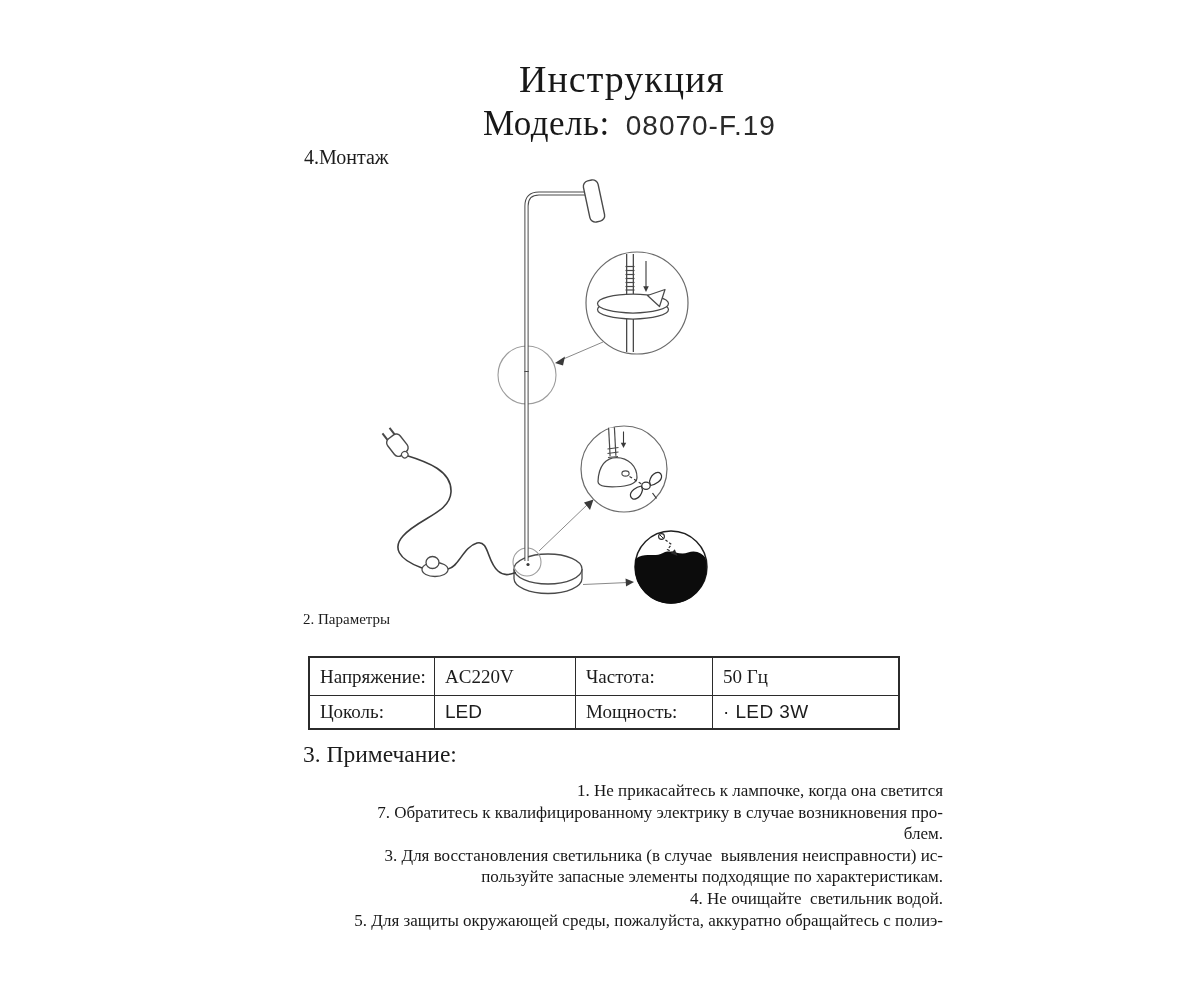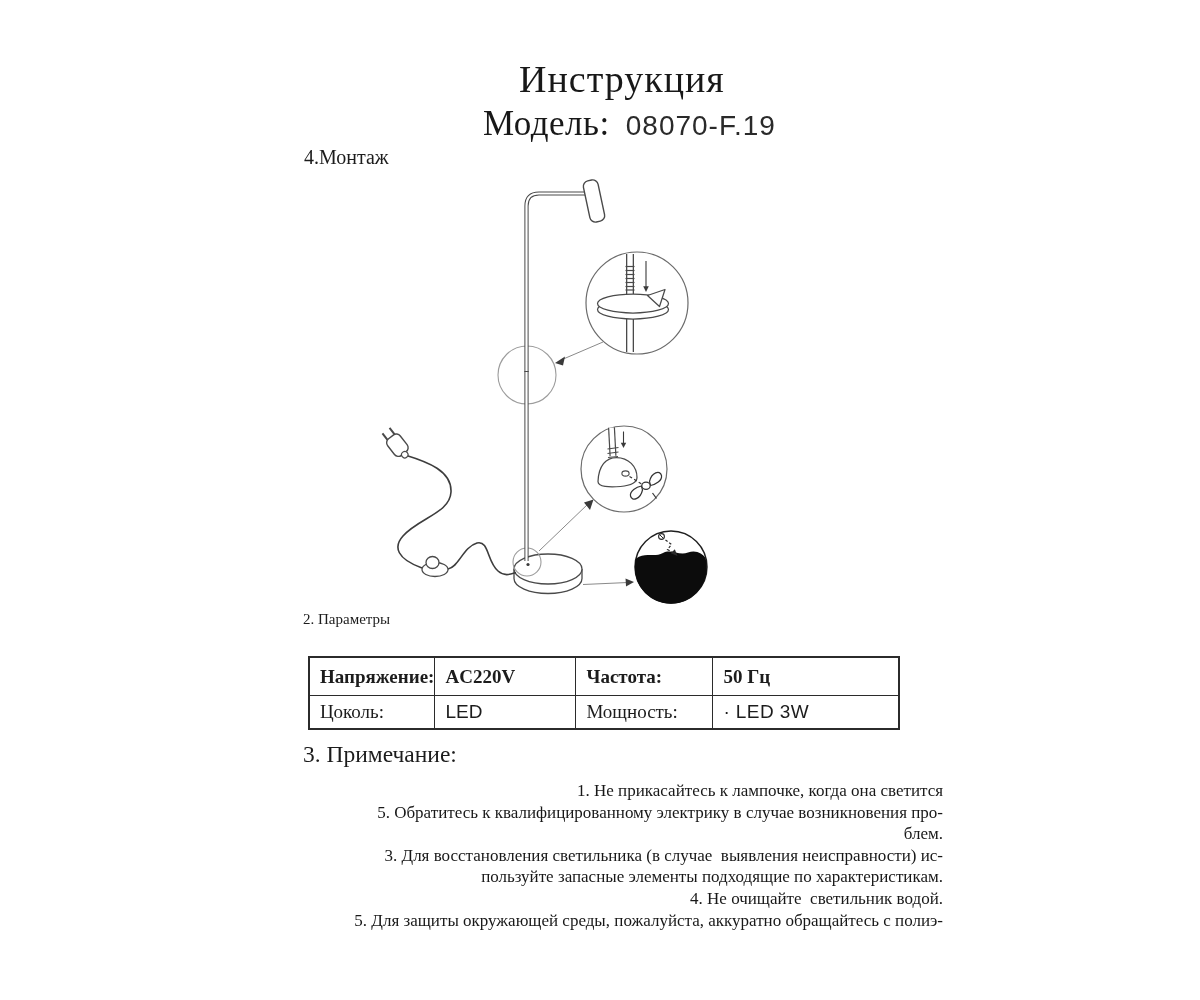--- a/index.html
+++ b/index.html
@@ -25,21 +25,21 @@
   .h-notes{left:303px;top:741px;font-size:23.5px;}
   table.params{
     left:308px;top:656px;border-collapse:collapse;table-layout:fixed;
     border:2.2px solid #2b2b2b;
   }
   table.params td{
     border:1.5px solid #2b2b2b;padding:0 0 0 10px;vertical-align:middle;
     font-size:19px;color:#1c1c1c;white-space:nowrap;overflow:hidden;
   }
   td.c0{width:114px;} td.c1{width:130px;} td.c2{width:126px;margin-top:25px;} td.c3{width:175px;}
-  tr.r0 td{height:37px;font-weight:bold;} tr.r1 td{height:32px;}
+  tr.r0 td{height:37px;} tr.r1 td{height:32px;}
   td.sans{font-family:"Liberation Sans","DejaVu Sans",sans-serif;font-size:17px;color:#222;}
   td.sans-small{font-family:Liberation Sans, sans-serif;font-size:15.5px;color:#222;letter-spacing:0.4px;}
   .notes{left:303px;top:780px;width:640px;text-align:right;}
   .note-line{
     font-size:17px;line-height:21.6px;white-space:pre;color:#181818;
   }
   .diagram{left:355px;top:160px;width:370px;height:460px;}
 </style>
 </head>
 <body>
@@ -171,19 +171,19 @@
       <td class="c2">Мощность:</td>
       <td class="c3 sans-small">· LED 3W</td>
     </tr>
   </tbody>
 </table>
 
 <div class="abs h-notes">3. Примечание:</div>
 
 <div class="abs notes">
   <div class="note-line">1. Не прикасайтесь к лампочке, когда она светится</div>
-  <div class="note-line">5. Обратитесь к квалифицированному электрику в случае возникновения про-</div>
+  <div class="note-line">7. Обратитесь к квалифицированному электрику в случае возникновения про-</div>
   <div class="note-line">блем.</div>
   <div class="note-line">3. Для восстановления светильника (в случае  выявления неисправности) ис-</div>
   <div class="note-line">пользуйте запасные элементы подходящие по характеристикам.</div>
   <div class="note-line">4. Не очищайте  светильник водой.</div>
   <div class="note-line">5. Для защиты окружающей среды, пожалуйста, аккуратно обращайтесь с полиэ-</div>
 </div>
 
 </body></html>

